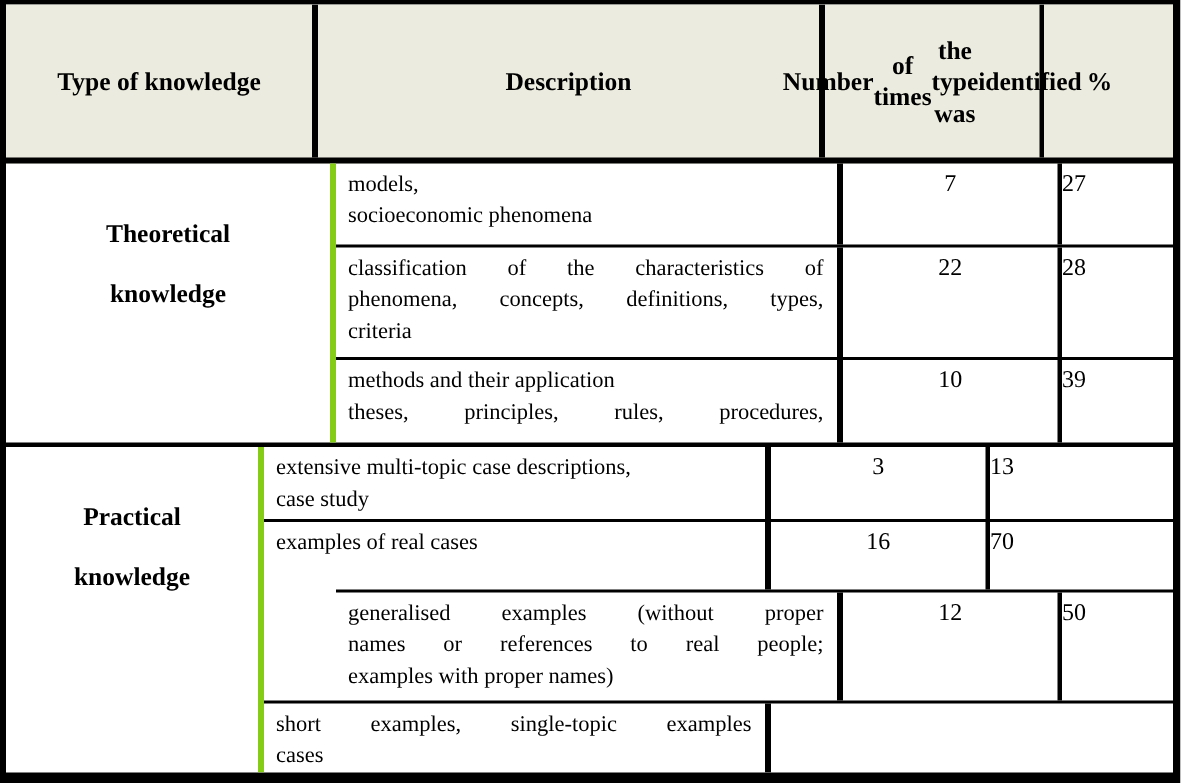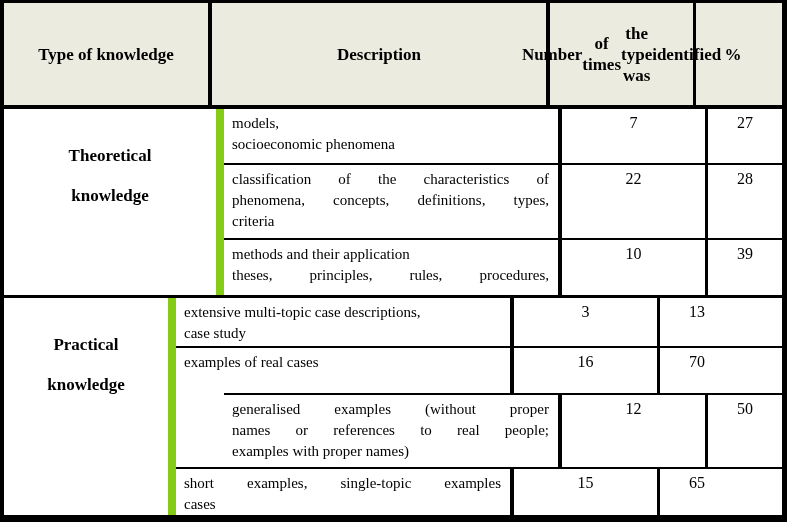--- a/index.html
+++ b/index.html
@@ -40,21 +40,21 @@
   .hc1 { width: 208px; border-right: 4px solid #000000; }
   .hc2 { width: 338px; border-right: 4px solid #000000; text-align: right; }
   .hc3 { width: 146px; border-right: 3px solid #000000; }
   .hc4 { width: 74px; }
   
   .group { display: flex; }
   .group.second { border-top: 3px solid #000000; }
   .gtype {
     width: 220px;
     box-sizing: border-box;
-    border-right: 8px solid #84cc16;
+    border-right: 4px solid #84cc16;
     text-align: center;
     font-weight: bold;
     font-size: 17px;
     padding-top: 36px;
   }
   .gtype .tline { height: 22px; line-height: 22px; }
   .gtype .tline + .tline { margin-top: 18px; }
   .grows { flex: 1; display: flex; flex-direction: column; border-radius: 18px; }
   .row { display: flex; box-sizing: border-box; }
   .row + .row { border-top: 2px solid #000000; }
@@ -74,21 +74,21 @@
     width: 146px;
     box-sizing: border-box;
     border-right: 3px solid #000000;
     text-align: center;
     padding-top: 5px;
     font-size: 16px;
   }
   .cell-pct {
     width: 74px;
     box-sizing: border-box;
-    text-align: center;
+    text-align: left;
     padding-top: 5px;
     font-size: 16px;
   }
 </style>
 </head>
 <body>
 
 <div class="tbl">
   <div class="header-row" id="header-row" style="background: rgb(236, 235, 223);">
     <div class="hcell hc1">Type of knowledge</div>
@@ -158,21 +158,21 @@
           </div>
           <div class="row" style="height: 74px; margin-left: 48px;">
             <div class="cell-desc">
               <div class="dline stretch">generalised examples (without proper</div>
               <div class="dline stretch">names or references to real people;</div>
               <div class="dline">examples with proper names)</div>
             </div>
             <div class="cell-count">12</div>
             <div class="cell-pct">50</div>
           </div>
-          <div class="row" style="height: 48px;">
+          <div class="row" style="height: 48px; flex-direction: column;">
             <div class="cell-desc">
               <div class="dline stretch">short examples, single-topic examples</div>
               <div class="dline">cases</div>
             </div>
             <div class="cell-count">15</div>
             <div class="cell-pct">65</div>
           </div>
         </div>
       </div>
     </div>

